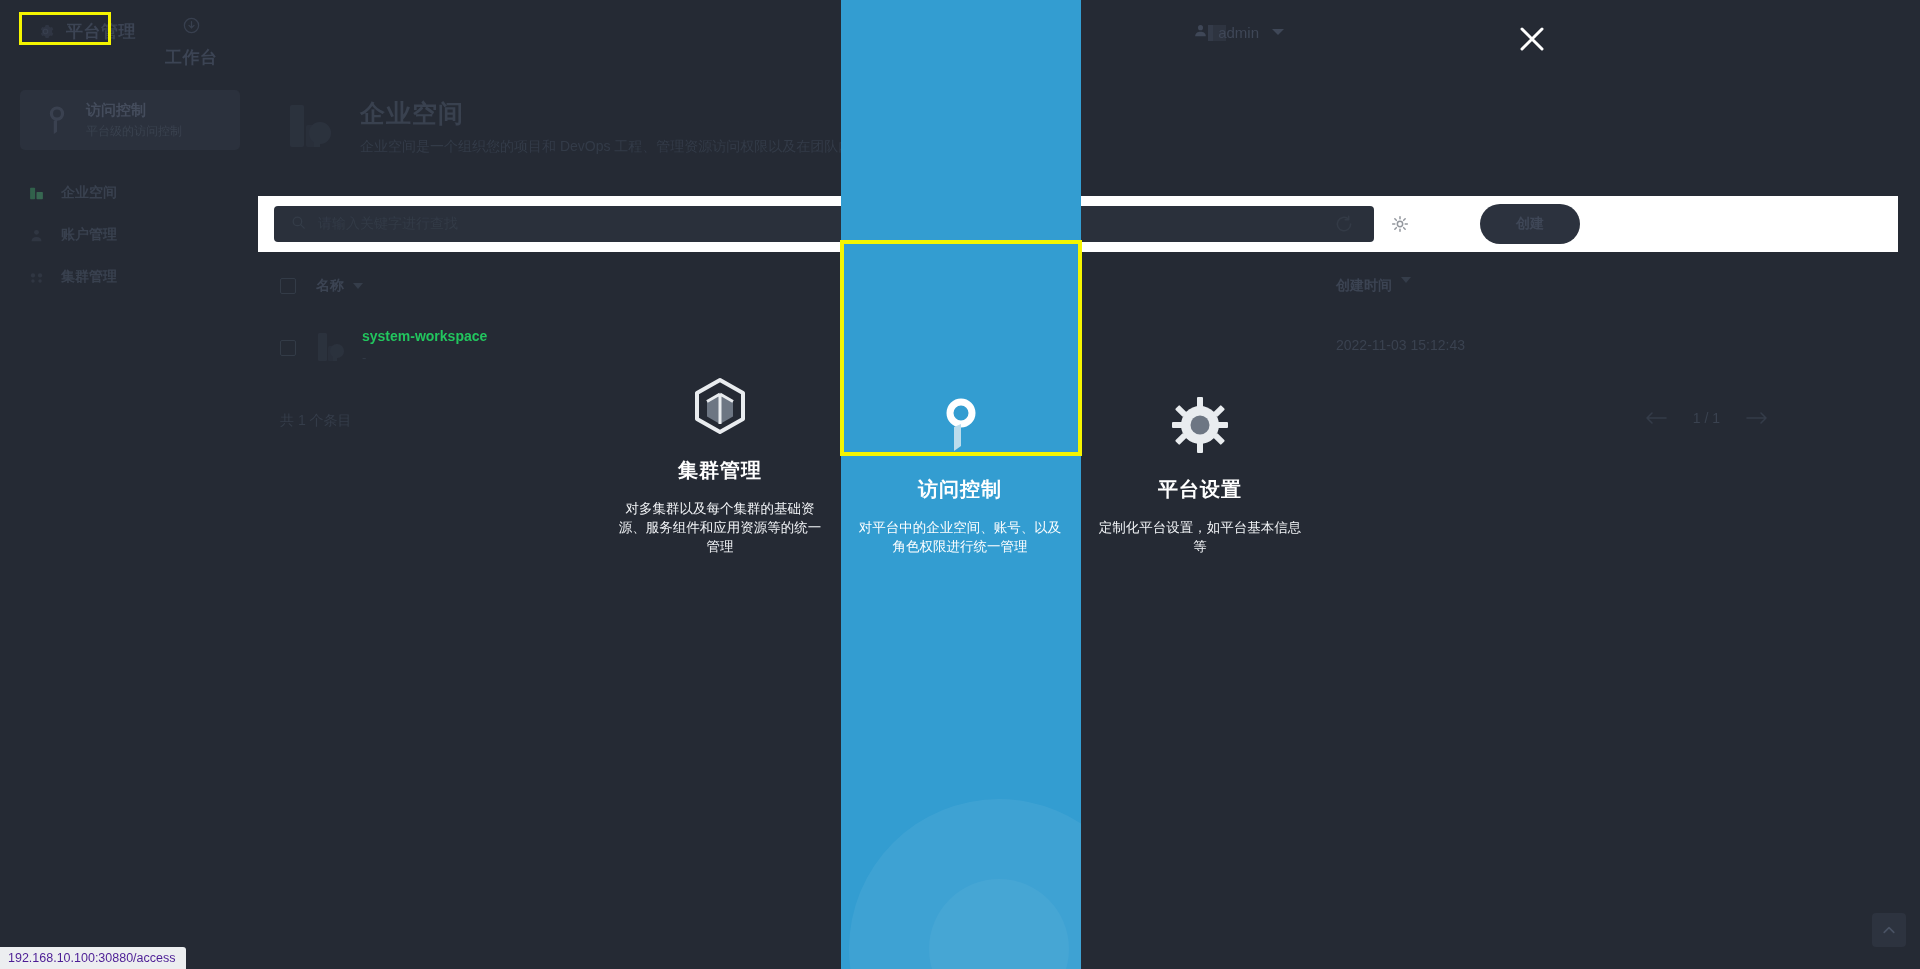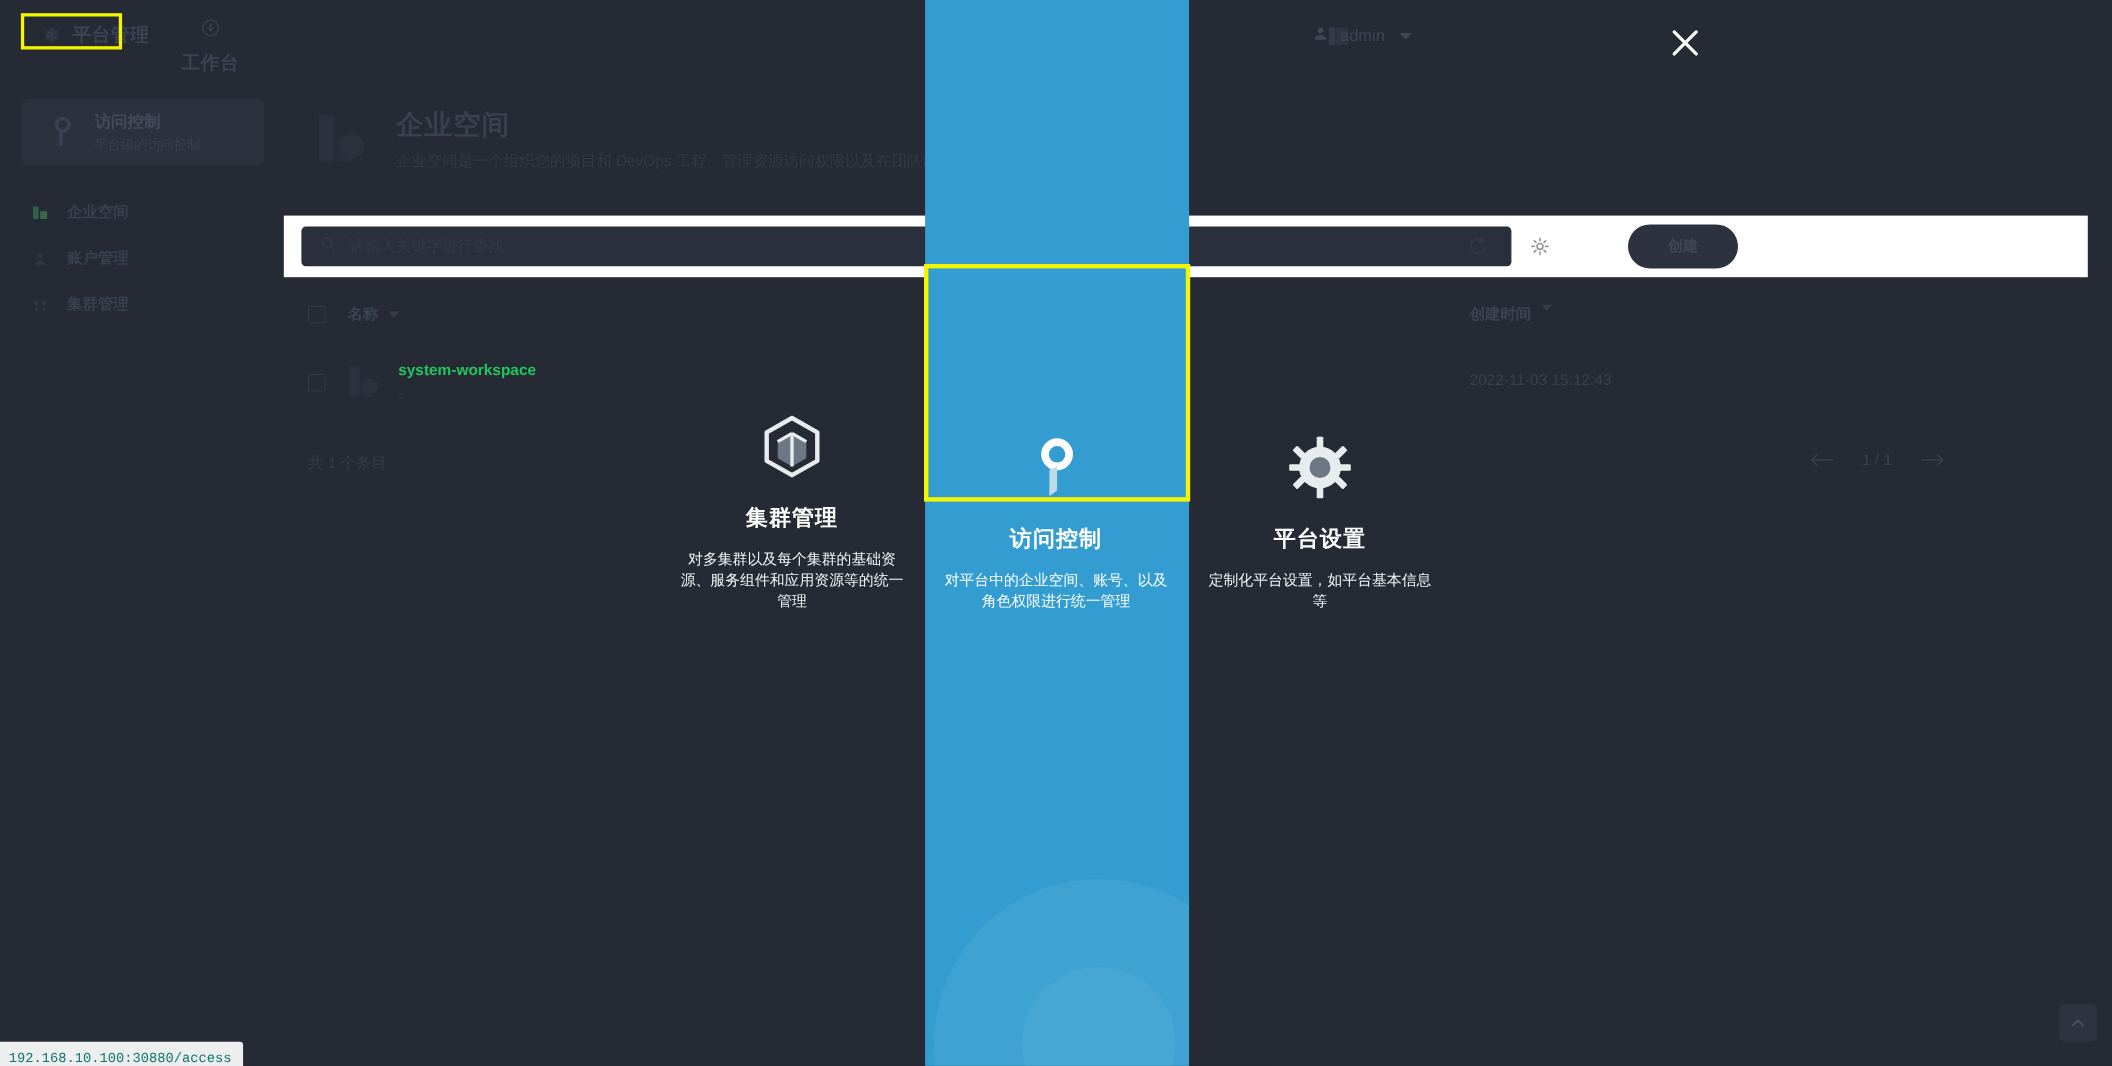--- a/index.html
+++ b/index.html
@@ -142,23 +142,23 @@
   .card-blue .card-desc { color: #ffffff; }
 
   .yellow-card-box {
     position: absolute; left: 840px; top: 240px; width: 242px; height: 216px;
     border: 4px solid #f5f500; z-index: 25; pointer-events: none;
   }
 
   
   .statusbar {
     position: absolute; left: 0; bottom: 0; height: 22px;
-    background: #eceef0; color: #0f766e;
-    font-family: Liberation Mono, monospace;
-    font-size: 12.5px; display: flex; align-items: flex-end;
+    background: #eceef0; color: #4c1d95;
+    font-family: Liberation Sans, sans-serif;
+    font-size: 12.5px; display: flex; align-items: center;
     padding: 0 10px 0 8px; border-top-right-radius: 3px; z-index: 40;
   }
 </style>
 </head>
 <body>
 
 <div id="root">
 
   <div class="bg-layer">
 

